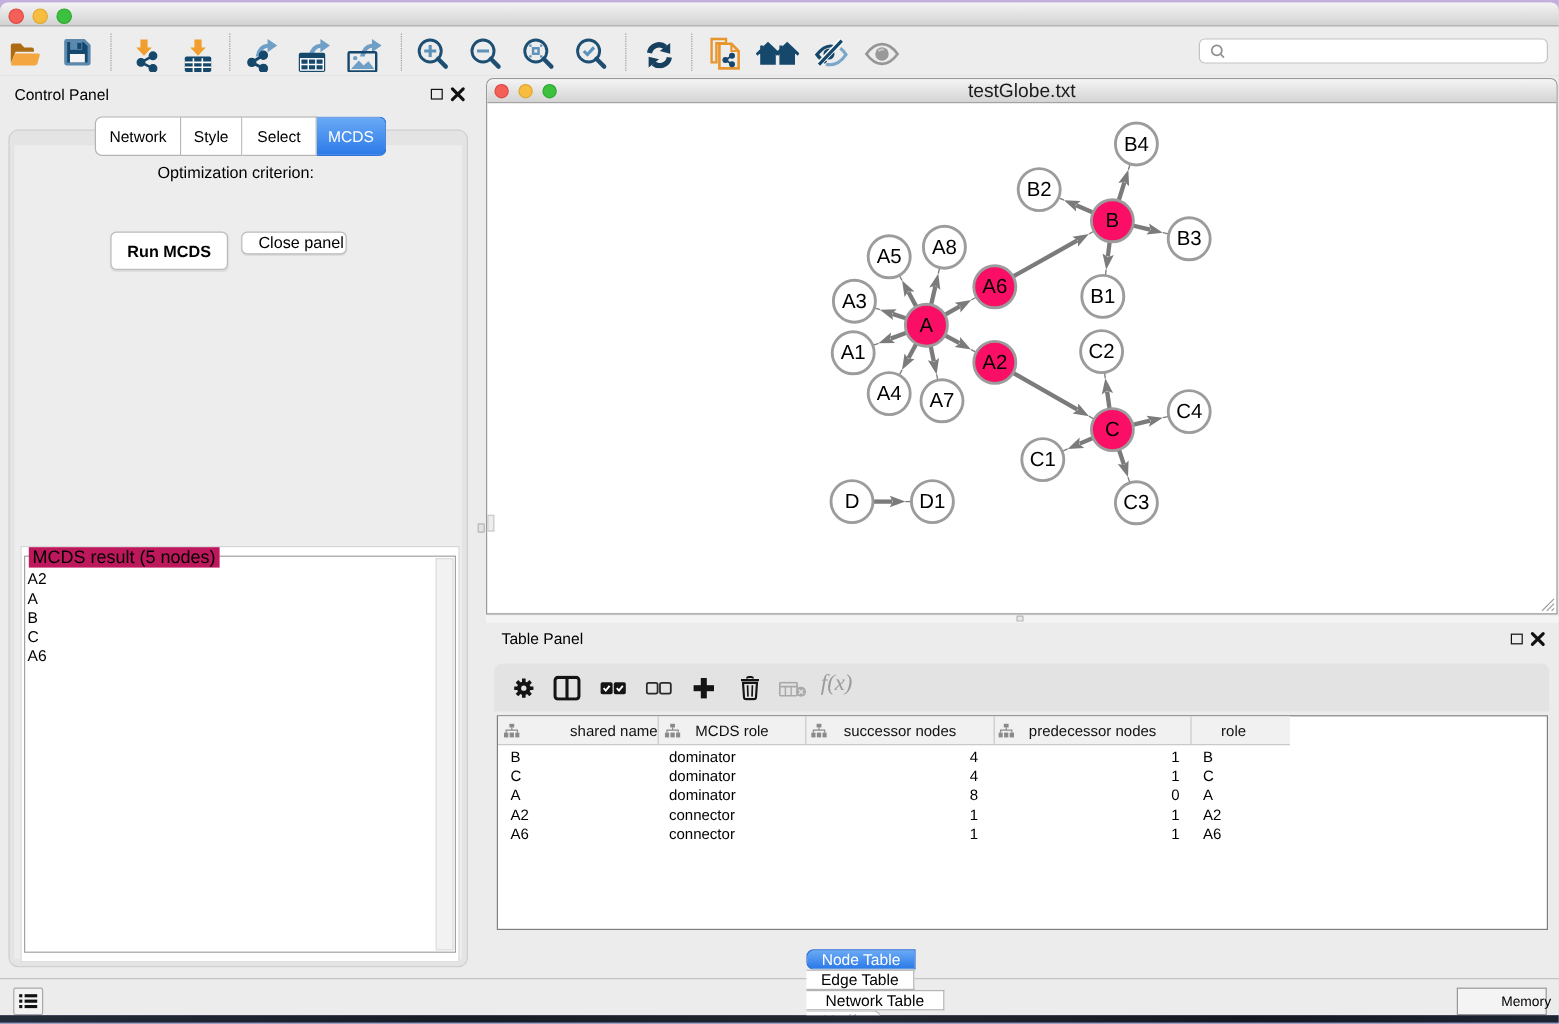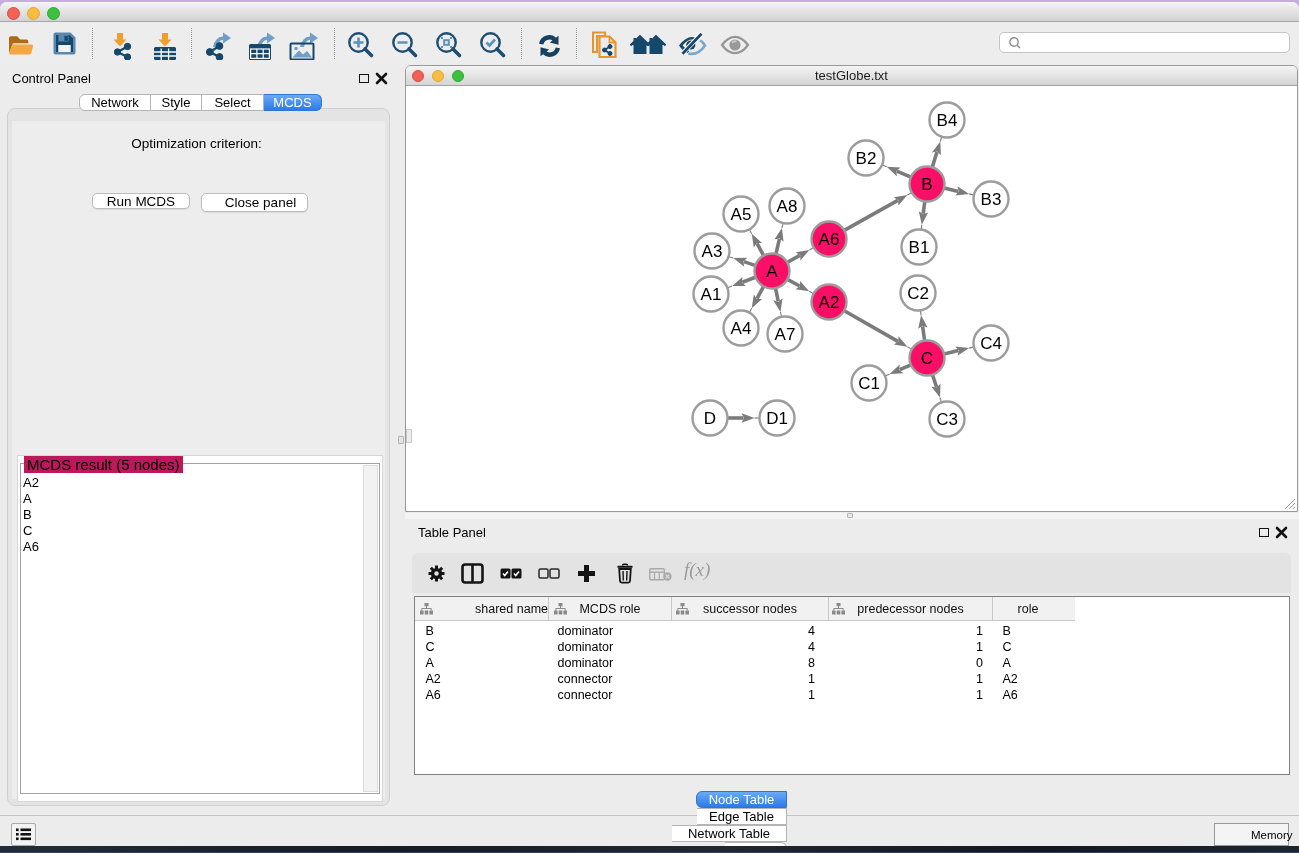--- a/index.html
+++ b/index.html
@@ -18,21 +18,21 @@
 .tl { position:absolute; top:5px; width:13px; height:13px; border-radius:50%; }
 #title-main { position:absolute; top:3px; left:0; width:1299px; text-align:center; font-size:13px; color:#3e3e3e; }
 #toolbar { position:absolute; left:0; top:21px; width:1299px; height:41px; background:#ededed; border-bottom:1px solid #d2d2d2; }
 .sep { position:absolute; top:5px; height:31px; width:0; border-left:1px dotted #9a9a9a; }
 #searchbox { position:absolute; left:999px; top:9px; width:291px; height:21px; background:#fff; border:1px solid #c4c4c4; border-radius:5px; }
 #mainarea { position:absolute; left:0; top:61px; width:1299px; height:752px; background:#ececec; }
 #statusbar { position:absolute; left:0; top:813px; width:1299px; height:31px; background:#ececec; border-top:1px solid #c3c3c3; }
 #deskbottom { position:absolute; left:0; top:846px; width:1299px; height:7px; background:linear-gradient(90deg,#232c3a 0%,#171b24 30%,#23272f 55%,#141720 80%,#1d2532 100%); border-bottom:1px solid #2a4467; }
 .panel-title { font-size:13px; color:#000; }
 .float-ico { width:10px; height:9px; border:1.5px solid #111; background:transparent; }
-.tabgrp { position:absolute; display:flex; height:14px; z-index:3;align-items:flex-end; }
+.tabgrp { position:absolute; display:flex; height:33px; z-index:3; }
 .tabgrp .tab {
   background:#fff; border:1px solid #b4b4b4; border-left:none;
   font-size:13px; color:#000; display:flex; align-items:center; justify-content:center;
 }
 .tabgrp .tab:first-child { border-left:1px solid #b4b4b4; border-radius:6px 0 0 6px; }
 .tabgrp .tab:last-child { border-radius:0 6px 6px 0; }
 .tabgrp .tab.sel { background:linear-gradient(#6aaaf5,#2c7ae9); color:#fff; border-color:#2f74d8; }
 .btn {
   position:absolute; background:#fff; border:1px solid #bcbcbc; border-radius:5px;
   font-size:13.5px; color:#000; display:flex; align-items:center; justify-content:center;
@@ -215,40 +215,40 @@
       </svg>
       <div class="tabgrp" style="left:79px;top:34px;">
         <div class="tab" style="width:72px;">Network</div>
         <div class="tab" style="width:51px;">Style</div>
         <div class="tab" style="width:62px;">Select</div>
         <div class="tab sel" style="width:58px;">MCDS</div>
       </div>
       <div class="abs" style="left:7px;top:45px;width:383px;height:698px;background:#e4e4e4;border:1px solid #cfcfcf;border-radius:8px;"></div>
       <div class="abs" style="left:12px;top:58px;width:373px;height:678px;background:#ededed;"></div>
       <div class="abs" style="left:0;top:73px;width:393px;text-align:center;font-size:13.5px;color:#000;">Optimization criterion:</div>
-      <div class="btn" style="left:92px;top:130px;width:98px;height:16px;">Run MCDS</div>
-      <div class="btn" style="left:201px;top:130px;width:107px;height:19px;padding-left:12px;">Close panel</div>
+      <div class="btn" style="left:92px;top:130px;width:98px;height:32px;font-weight:bold;">Run MCDS</div>
+      <div class="btn" style="left:201px;top:130px;width:88px;height:19px;padding-left:12px;">Close panel</div>
       <div class="abs" style="left:17px;top:392px;width:366px;height:347px;background:#fff;border:1px solid #d6d6d6;">
         <div class="abs" style="left:2px;top:7px;width:360px;height:331px;border:1px solid #a2a2a2;"></div>
         <div class="abs" style="left:6px;top:0px;background:#be185d;padding:0 3px;font-size:15px;color:#000;">MCDS result (5 nodes)</div>
         <div class="abs" style="left:345px;top:9px;width:15px;height:327px;background:#f2f2f2;border:1px solid #dcdcdc;"></div>
         <div class="abs" style="left:5px;top:19px;font-size:13px;line-height:16px;color:#000;">A2<br>A<br>B<br>C<br>A6</div>
       </div>
     </div>
 
     <div class="abs" style="left:398px;top:373px;width:6px;height:8px;background:#e3e3e3;border:1px solid #b5b5b5;border-radius:1px;"></div>
     <div class="abs" style="left:405px;top:450px;width:894px;height:6px;background:#f4f4f4;"></div>
     <div class="abs" style="left:847px;top:450px;width:6px;height:5px;background:#e8e8e8;border:1px solid #b5b5b5;border-radius:1px;"></div>
 
     <div class="abs" style="left:405px;top:2px;width:893px;height:447px;background:#fff;border:1px solid #999;border-radius:6px 6px 0 0;overflow:hidden;">
       <div class="abs" style="left:0;top:0;width:891px;height:20px;background:linear-gradient(#f4f4f4,#d4d4d4);border-bottom:1px solid #a2a2a2;">
         <div class="tl" style="left:6px;top:4px;width:12px;height:12px;background:#f45f58;border:0.5px solid #dd4b44;"></div>
         <div class="tl" style="left:26px;top:4px;width:12px;height:12px;background:#f6bd41;border:0.5px solid #e0a730;"></div>
         <div class="tl" style="left:46px;top:4px;width:12px;height:12px;background:#3cc13e;border:0.5px solid #2fa832;"></div>
-        <div style="position:absolute;top:2px;left:0;width:100%;text-align:center;font-size:13px;color:#1c1c1c;">testGlobe.txt</div>
+        <div style="position:absolute;top:2px;left:0;width:100%;text-align:center;font-size:16px;color:#1c1c1c;">testGlobe.txt</div>
       </div>
       <svg class="abs" style="left:0;top:28px;" width="891" height="418" viewBox="0 0 891 418" id="graph">
         <g stroke="#7b7b7b" stroke-width="3.6" fill="#7b7b7b">
         <line x1="358.6" y1="163.4" x2="351.0" y2="149.4"></line>
         <line x1="345.7" y1="139.8" x2="343.1" y2="134.9" stroke-width="1.1"></line>
         <polygon points="345.7,139.8 356.1,148.9 350.8,149.0 347.8,153.5" stroke="none"></polygon>
         <line x1="369.5" y1="161.9" x2="373.5" y2="144.6"></line>
         <line x1="375.9" y1="133.9" x2="377.2" y2="128.6" stroke-width="1.1"></line>
         <polygon points="375.9,133.9 377.6,147.7 373.6,144.2 368.4,145.5" stroke="none"></polygon>
         <line x1="351.3" y1="172.1" x2="337.8" y2="167.6"></line>

